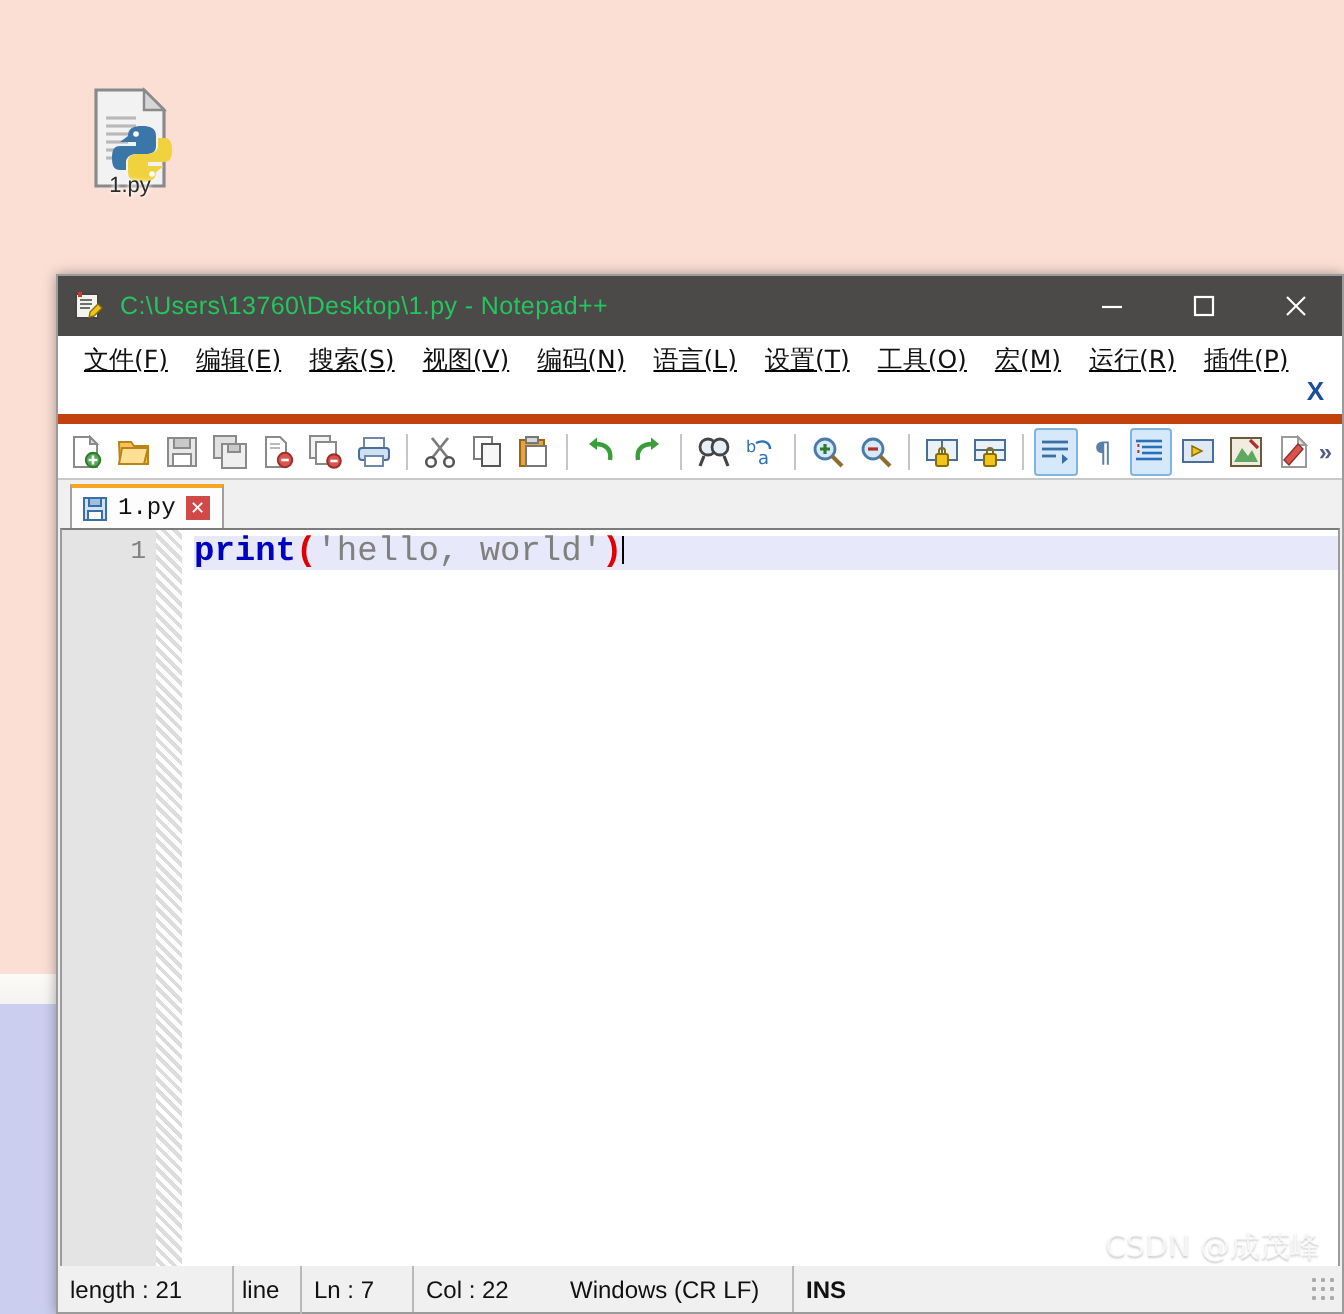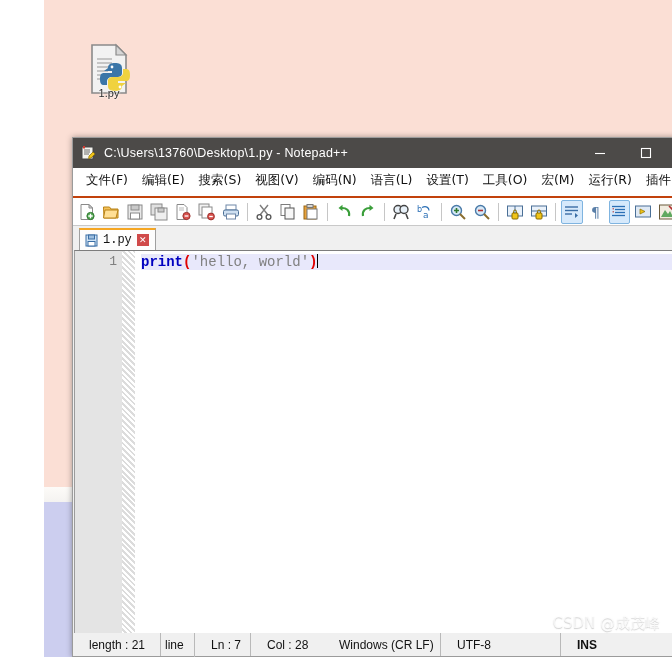--- a/index.html
+++ b/index.html
@@ -11,21 +11,20 @@
   body { position: relative; background: #fff; }
 
   
   #desktop {
     position: absolute; inset: 0;
     background:
       linear-gradient(to bottom,
         #fbdfd5 0px, #fbdfd5 487px,
         #fdfbf8 487px, #f4f3f1 502px,
         #ccceef 502px, #ccceef 657px);
-    margin-left: 44px;
   }
 
   
   #desk-icon {
     position: absolute; left: 34px; top: 42px;
     width: 62px; text-align: center;
     user-select: none;
   }
   #desk-icon .glyph { position: relative; width: 46px; height: 54px; margin: 0 auto; }
   #desk-icon .label {
@@ -38,37 +37,37 @@
   #npp {
     position: absolute; left: 28px; top: 137px;
     width: 644px; height: 520px;
     background: #f0f0f0;
     border: 1px solid #9b9b9b;
     border-bottom: none;
     box-shadow: 0 0 6px rgba(0,0,0,.35);
     display: flex; flex-direction: column;
   }
   #titlebar {
-    height: 30px; background: #4c4a48; color: #ffffff;
+    height: 30px; background: #4c4a48; color: #22c55e;
     display: flex; align-items: center;
     flex: 0 0 auto;
   }
   #titlebar .tb-icon { width: 16px; height: 16px; margin: 0 8px 0 7px; position: relative; }
   #titlebar .tb-text { font-size: 12.5px; letter-spacing: .2px; white-space: nowrap; }
   #titlebar .spacer { flex: 1; }
   .wbtn {
     width: 46px; height: 30px;
     display: flex; align-items: center; justify-content: center;
     color: #fff; font-size: 13px;
   }
 
   
   #menubar {
-    background: #fff; border-bottom: 2px solid #c2410c;
-    padding: 2px 0 6px 0; position: relative; flex: 0 0 auto;
+    background: #fff; border-bottom: 5px solid #c2410c;
+    padding: 2px 0 17px 0; position: relative; flex: 0 0 auto; text-decoration: underline;
   }
   .menu-row { display: flex; align-items: center; padding-left: 6px; height: 20px; }
   .menu-item {
     font-size: 12.5px; color: #111; padding: 1px 7px; white-space: nowrap;
     font-family: "DejaVu Sans", "Liberation Sans", sans-serif;
   }
   #doc-close-x {
     position: absolute; right: 9px; top: 20px;
     font-size: 13px; color: #1b4f9c; font-weight: bold;
     font-family: "Liberation Sans", sans-serif;
@@ -123,21 +122,21 @@
     font-family: "Liberation Mono", monospace; font-size: 13px;
     text-align: right; padding: 3px 5px 0 0; flex: 0 0 auto;
   }
   #foldmargin {
     width: 13px; flex: 0 0 auto;
     background:
       repeating-linear-gradient(45deg, #fff 0 2px, #dcdcdc 2px 4px);
   }
   #code {
     flex: 1 1 auto; padding: 3px 0 0 6px;
-    font-family: "Liberation Mono", monospace; font-size: 14px;
+    font-family: "Liberation Mono", monospace; font-size: 17px;
     white-space: pre; line-height: 16px;
   }
   #code .ln { background: #e8e8fb; display: block; width: 100%; }
   .k-fn { color: #0000c0; font-weight: bold; }
   .k-par { color: #e00000; font-weight: bold; }
   .k-str { color: #808080; }
   .caret {
     display: inline-block; width: 1px; height: 14px;
     background: #000; vertical-align: -2px;
   }
@@ -145,21 +144,21 @@
   
   #statusbar {
     position: absolute; left: 28px; bottom: 0;
     width: 644px; height: 24px;
     background: #f0f0f0; border: 1px solid #9b9b9b; border-top: none;
     display: flex; align-items: center;
     font-size: 12px; color: #111;
   }
   .sb {
     height: 100%; display: flex; align-items: center;
-    padding: 0 16px; border-right: 1px solid #b9b9b9;
+    padding: 0 6px; border-right: 1px solid #b9b9b9;
     white-space: nowrap; overflow: hidden;
   }
   .sb.nosep { border-right: none; font-weight: bold; }
   #sb-grip {
     margin-left: auto; width: 14px; height: 14px; margin-right: 2px;
     background:
       radial-gradient(circle at 2px 2px, #9a9a9a 1px, transparent 1.2px) 0 0/4.5px 4.5px;
     opacity: .8;
   }
 
@@ -458,22 +457,21 @@
       <div id="foldmargin"></div>
       <div id="code"><span class="ln"><span class="k-fn">print</span><span class="k-par">(</span><span class="k-str">'hello, world'</span><span class="k-par">)</span><span class="caret"></span></span></div>
     </div>
 
   </div>
 
   <div id="statusbar">
     <span class="sb" style="width:88px">length : 21</span>
     <span class="sb" style="width:34px;padding:12px 4px">line</span>
     <span class="sb" style="width:56px">Ln : 7</span>
-    <span class="sb" style="width:72px;border-right:none">Col : 28</span>
+    <span class="sb" style="width:72px;border-right:none">Col : 22</span>
     <span class="sb" style="width:118px">Windows (CR LF)</span>
-    <span class="sb" style="width:120px">UTF-8</span>
     <span class="sb nosep">INS</span>
     <span id="sb-grip"></span>
   </div>
 
   <div id="watermark">CSDN @成茂峰</div>
 
 </div>
 
 </body></html>

